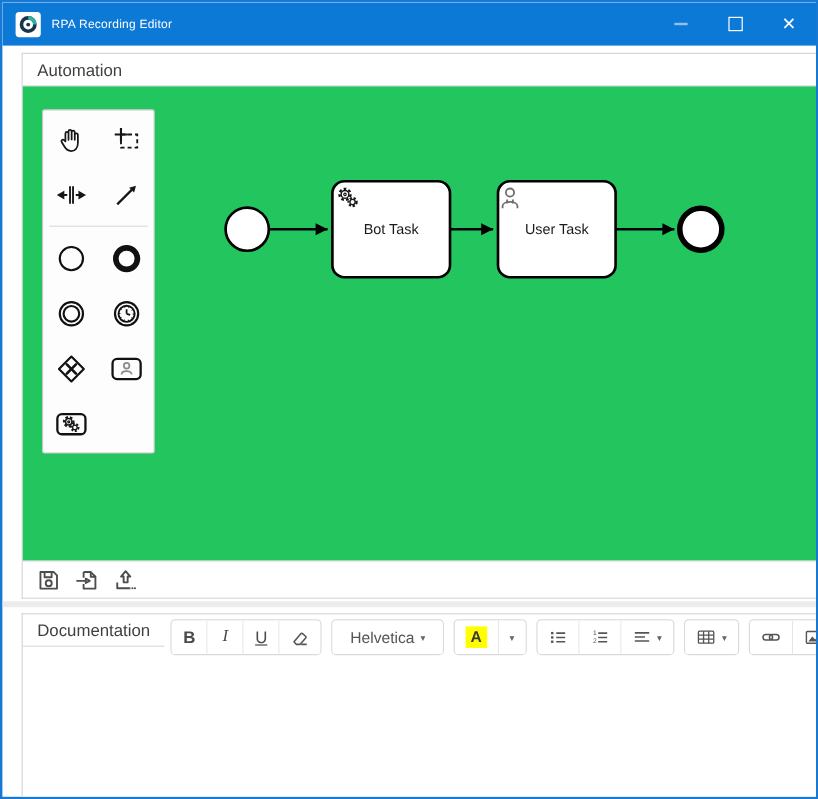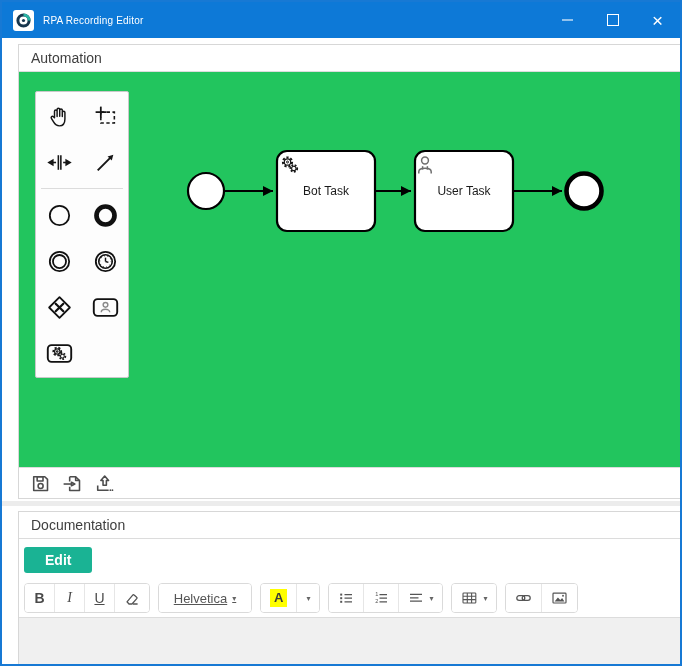--- a/index.html
+++ b/index.html
@@ -33,35 +33,35 @@
     display:flex;flex-wrap:wrap;padding:1px 0;}
   .pal-entry{width:46px;height:46px;display:flex;align-items:center;justify-content:center;cursor:pointer;}
   .pal-sep{width:82px;height:0;border-top:1px solid #dcdcdc;margin:3px 5px;}
   
   .auto-footer{flex:0 0 30px;border-top:1px solid #dcdcdc;display:flex;align-items:center;
     padding:0 10px;gap:9px;}
   .foot-btn{display:flex;align-items:center;justify-content:center;cursor:pointer;}
   
   .divider-band{height:5px;background:#ececec;margin-top:2px;}
   
-  .doc-panel{margin:5px 0 0 16px;flex:1;display:flex;flex-direction:column;border-bottom:none;}
+  .doc-panel{margin:5px 0 0 16px;flex:1;display:flex;flex-direction:row;border-bottom:none;}
   .doc-edit-row{padding:8px 0 6px 5px;}
   .edit-btn{background:#1ab394;color:#fff;border:none;border-radius:3px;
     font-size:14px;font-weight:bold;padding:5px 21px;cursor:pointer;
     font-family:"Liberation Sans","DejaVu Sans",sans-serif;}
   .toolbar{display:flex;gap:8px;padding:4px 0 4px 5px;align-items:flex-start;}
   .tb-group{display:flex;border:1px solid #dadada;border-radius:4px;background:#fff;overflow:hidden;}
   .tb-btn{height:28px;min-width:30px;box-sizing:border-box;display:flex;align-items:center;
     justify-content:center;padding:0 9px;border-right:1px solid #e6e6e6;background:#fff;
     color:#444;font-size:14px;cursor:pointer;gap:5px;}
   .tb-btn:last-child{border-right:none;}
   .glyph-b{font-weight:bold;color:#4a4a4a;}
   .glyph-i{font-style:italic;font-family:"Liberation Serif","DejaVu Serif",serif;color:#4a4a4a;}
   .glyph-u{text-decoration:underline;color:#4a4a4a;}
-  .fontname-btn{min-width:92px;font-size:13px;color:#555;text-decoration:underline;}
+  .fontname-btn{min-width:92px;font-size:13px;color:#555;}
   .color-a{background:#ffff00;color:#3a3a3a;font-weight:bold;font-size:13px;padding:1px 4px;line-height:1.2;}
   .caret{font-size:8px;color:#666;font-family:"DejaVu Sans",sans-serif;}
   .editor-body{flex:1;background:#f0f0f0;border-top:1px solid #dcdcdc;}
   svg{display:block;}
 </style>
 </head>
 <body>
 
 <div class="window">
 
@@ -272,23 +272,20 @@
       </div>
     </div>
 
     <div class="divider-band"></div>
 
     <div class="panel doc-panel">
       <div class="panel-header">
         <span>Documentation</span>
       </div>
 
-      <div class="doc-edit-row">
-        <button class="edit-btn">Edit</button>
-      </div>
 
       <div class="toolbar">
 
         <div class="tb-group">
           <div class="tb-btn">
               <span class="glyph-b">B</span>
             </div>
           <div class="tb-btn">
               <span class="glyph-i">I</span>
             </div>

